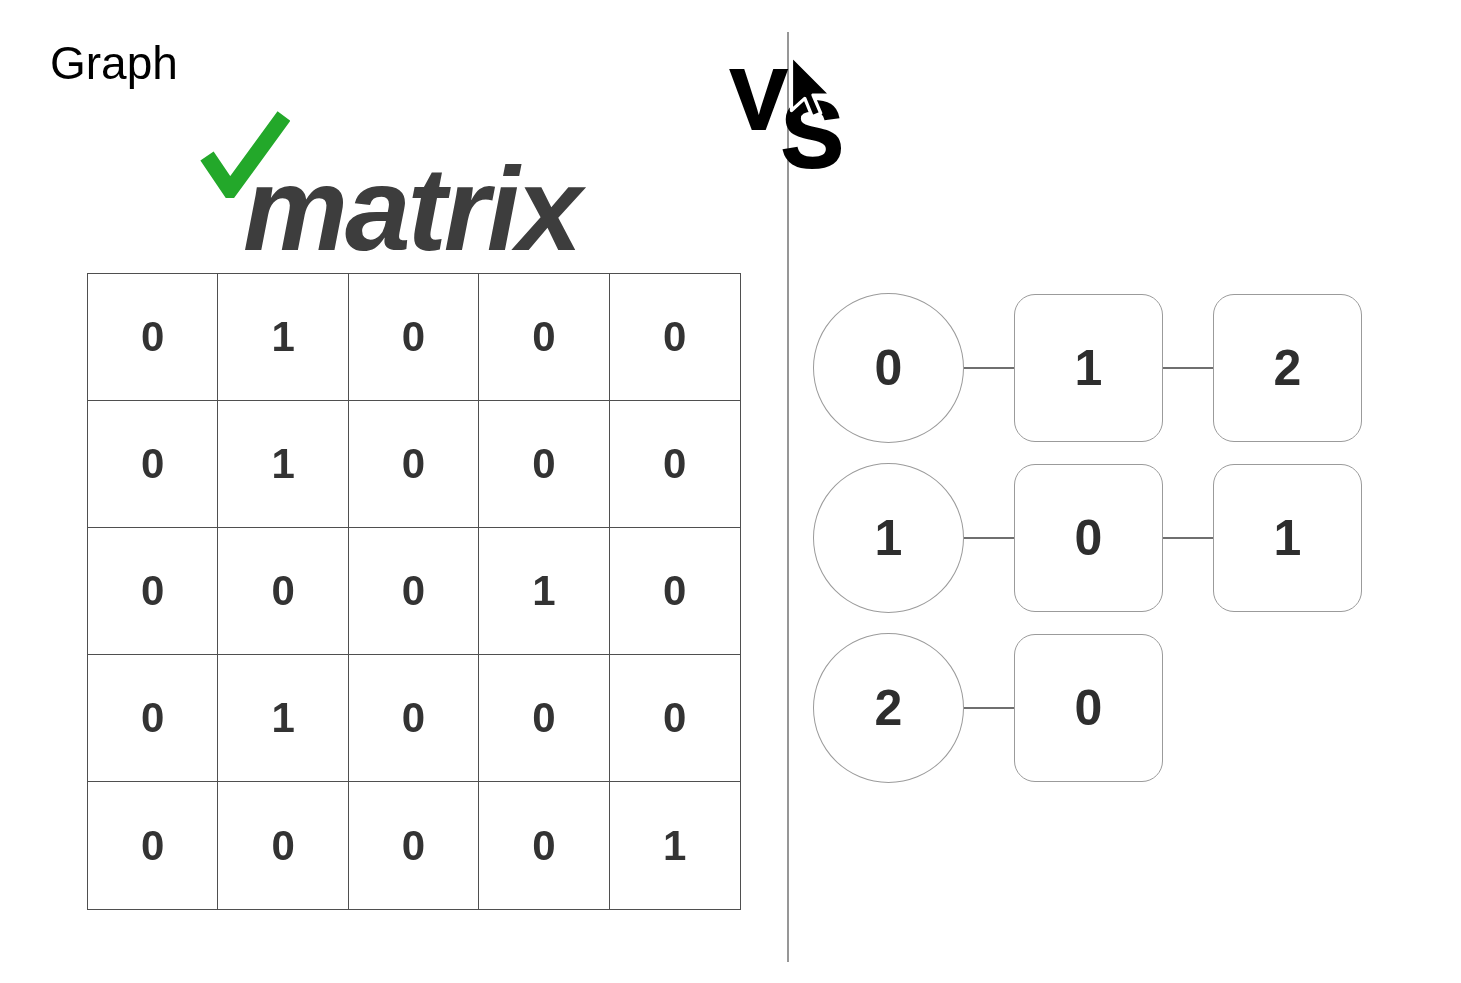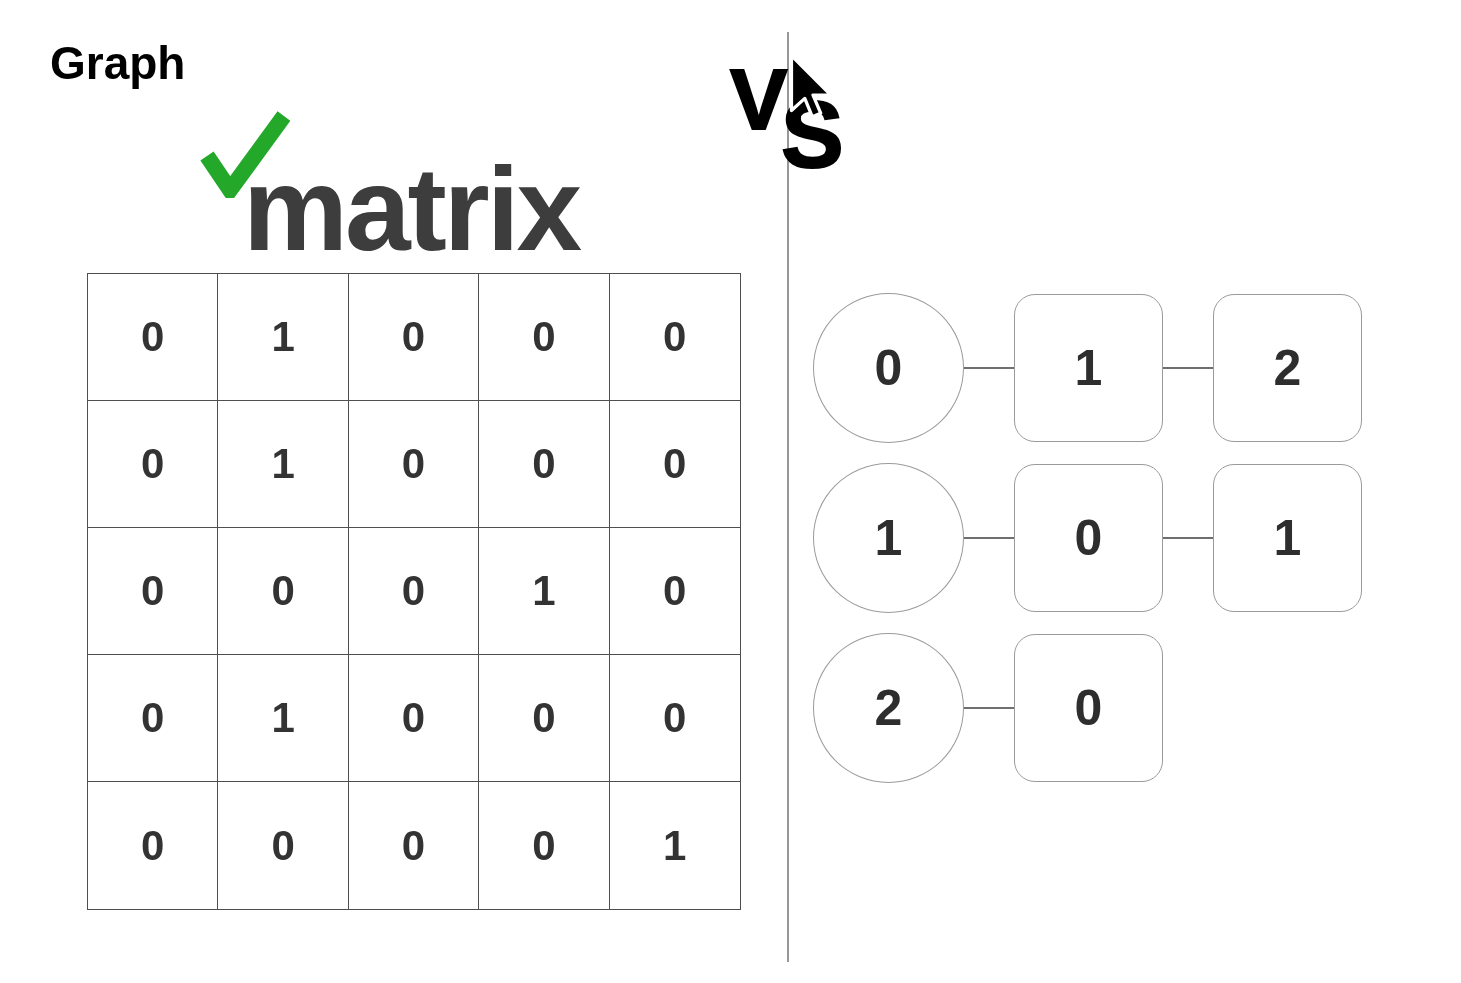--- a/index.html
+++ b/index.html
@@ -8,35 +8,35 @@
     width: 1461px;
     height: 983px;
     background: #ffffff;
     overflow: hidden;
     font-family: "Liberation Sans", sans-serif;
   }
   .graph-title {
     position: absolute;
     left: 50px; top: 40px;
     font-size: 46px;
-    font-weight: 700;
+    font-weight: 400;
     color: #000000;
     line-height: 1;
     letter-spacing: 0px;
   }
   .heading {
     position: absolute;
     font-size: 118px;
     font-weight: 700;
     color: #3d3d3d;
     letter-spacing: -3px;
     line-height: 1;
     white-space: nowrap;
   }
-  .heading.matrix { left: 243px; top: 150px; }
+  .heading.matrix { left: 243px; top: 150px; font-style: italic; }
   .heading.list   { left: 1016px; top: 150px; }
 
   .vdivider {
     position: absolute;
     left: 787px; top: 32px;
     width: 2px; height: 930px;
     background: #979797;
     z-index: 1;
   }
   .vs {

